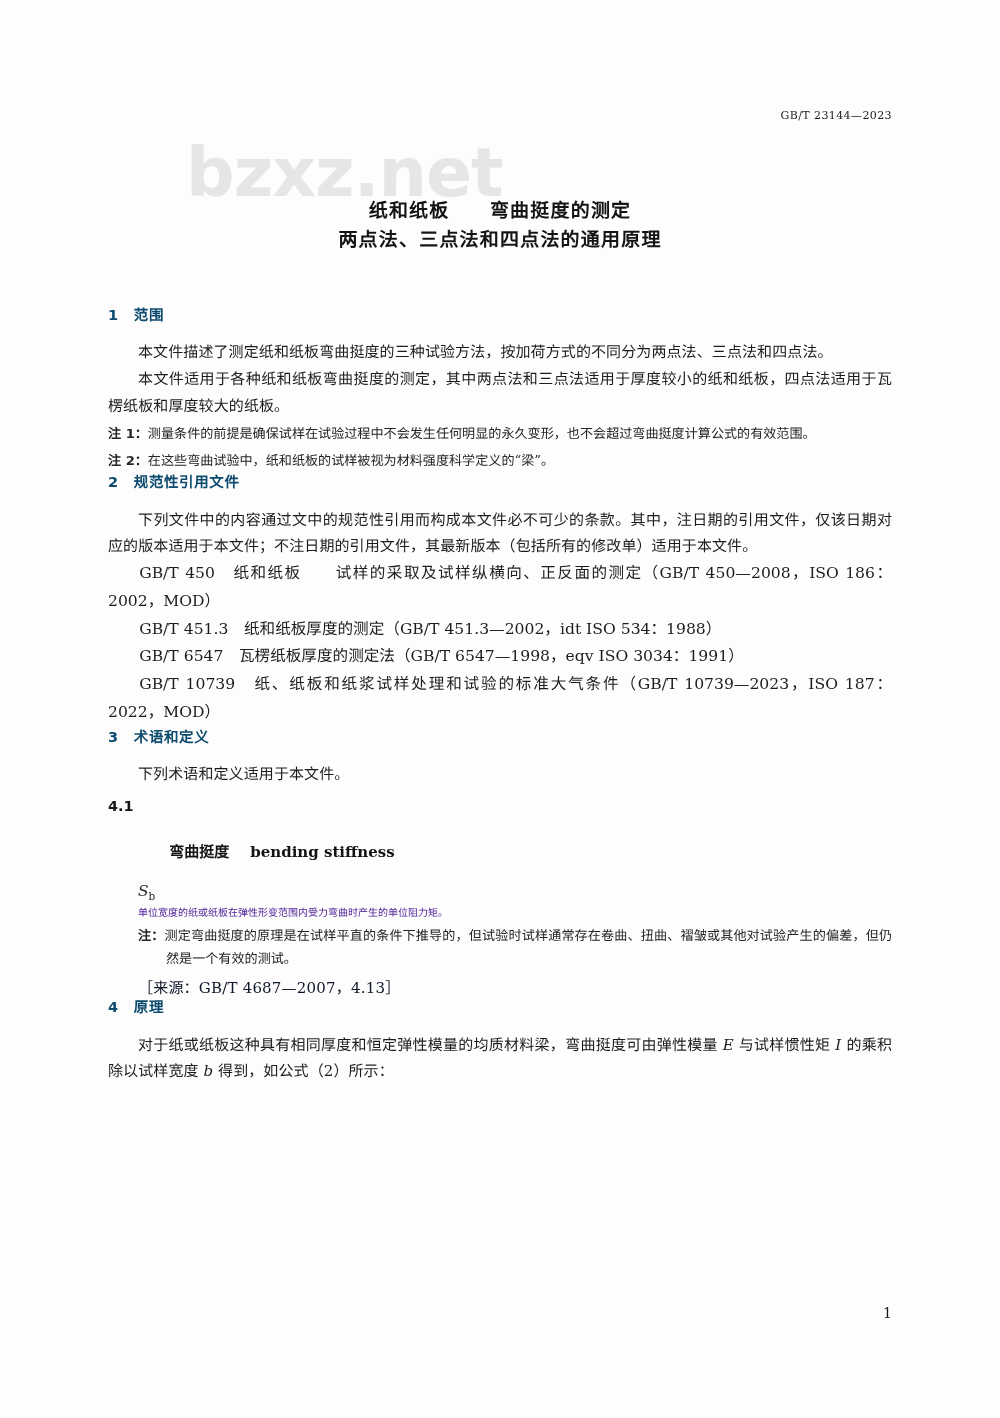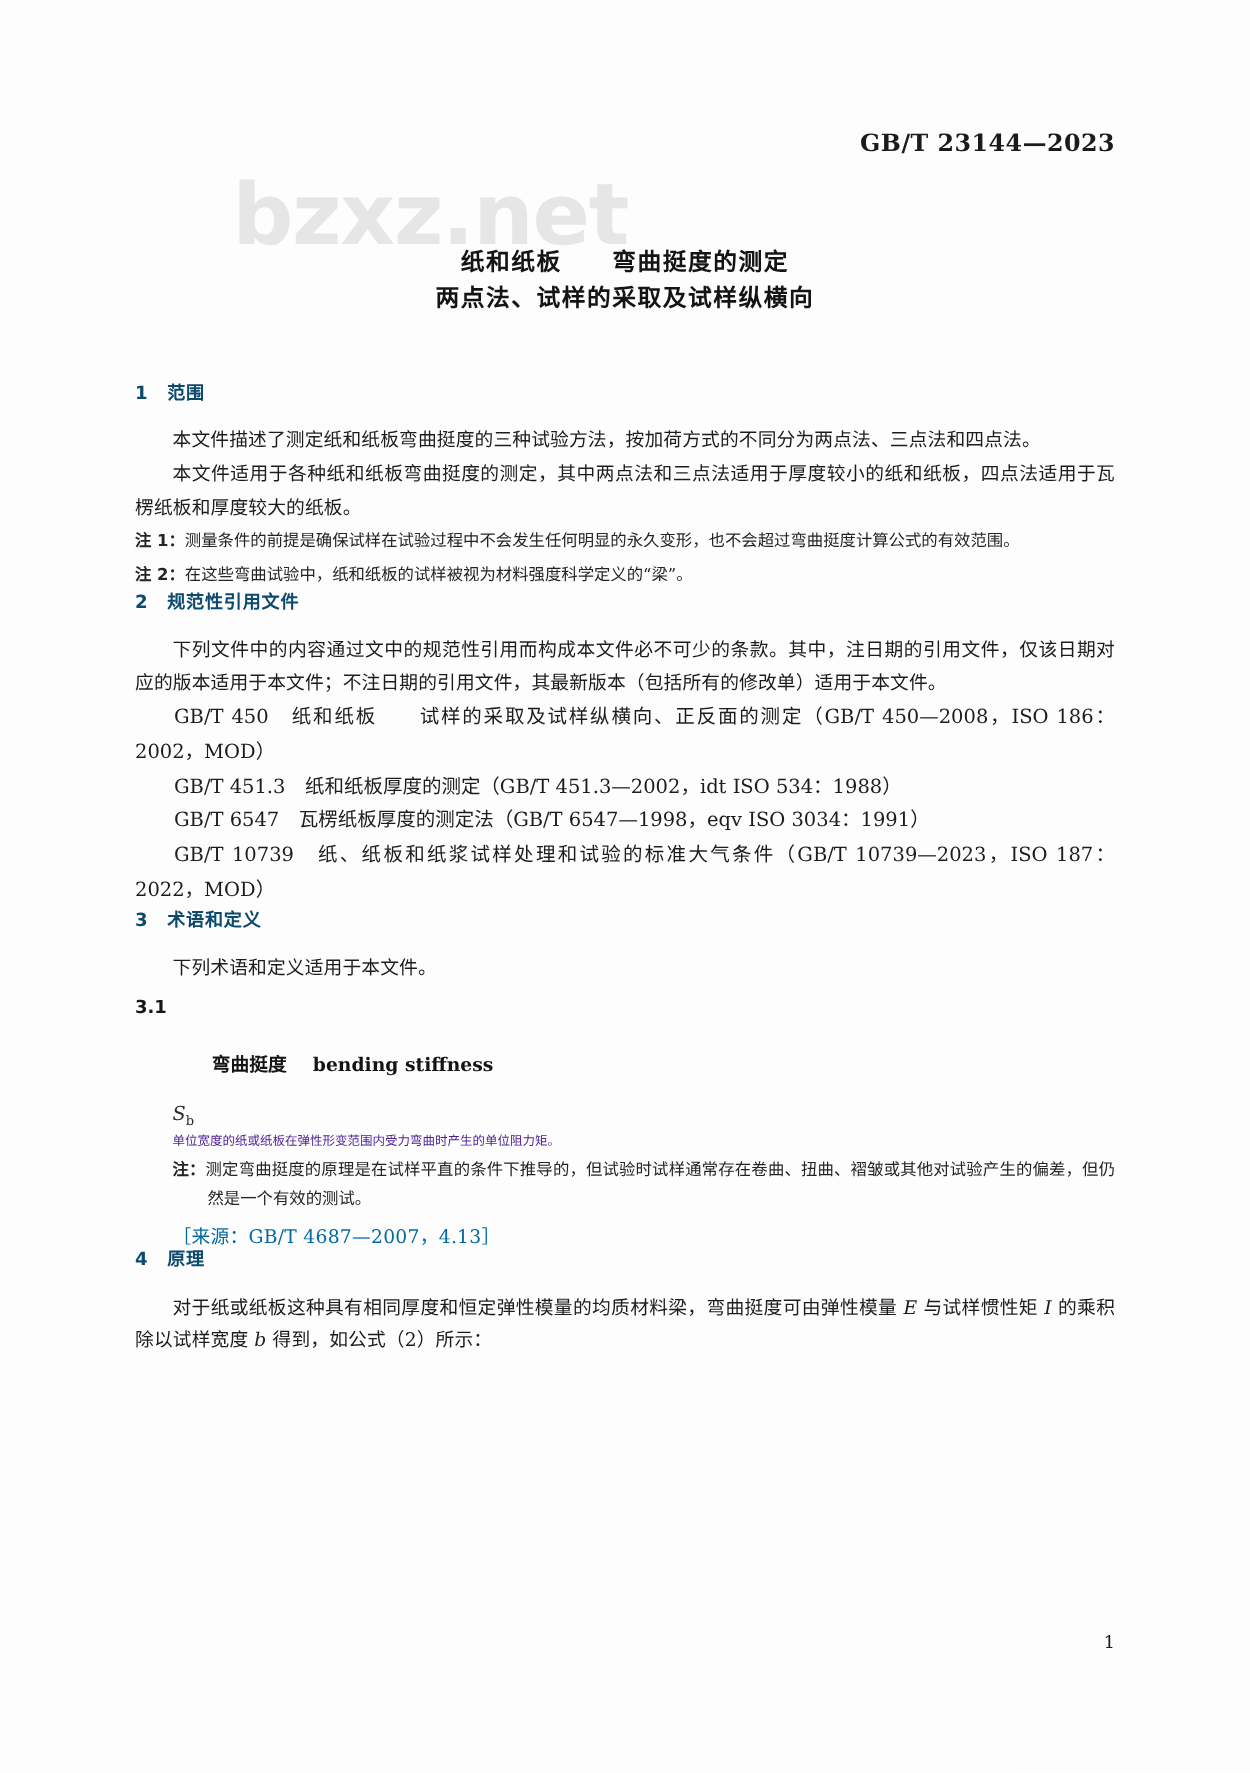--- a/index.html
+++ b/index.html
@@ -26,22 +26,22 @@
   .header-bar {
     position: absolute;
     top: 104px;
     left: 108px;
     right: 108px;
     height: 20px;
     text-align: right;
   }
   .header-std-no {
     font-family: "DejaVu Serif", "Liberation Serif", serif;
-    font-size: 19px;
-    font-weight: bold;
+    font-size: 11px;
+    font-weight: normal;
     letter-spacing: 0.4px;
     color: #1b1b1b;
     white-space: nowrap;
     margin-left: 24px;
   }
 
   
   .watermark {
     position: absolute;
     left: 186px;
@@ -185,21 +185,21 @@
   }
   .term-note {
     padding-left: 58px;
     text-indent: -28px;
     margin-top: 4px;
   }
   .term-source {
     font-size: 15px;
     padding-left: 30px;
     margin-top: 6px;
-    color: #0369a1;
+    color: #0f172a;
     letter-spacing: 0.2px;
   }
 
   .var { font-style: italic; }
 
   
   .footer {
     position: absolute;
     left: 108px;
     right: 108px;
@@ -218,21 +218,21 @@
 <div class="page">
 
   <div class="header-bar">
     <span class="header-std-no">GB/T 23144—2023</span>
   </div>
 
   <div class="watermark">bzxz.net</div>
 
   <div class="title-block">
     <div class="doc-title-line">纸和纸板　　弯曲挺度的测定</div>
-    <div class="doc-title-line">两点法、试样的采取及试样纵横向</div>
+    <div class="doc-title-line">两点法、三点法和四点法的通用原理</div>
   </div>
 
   <div class="content">
 
     <h2 class="clause sp-first">1　范围</h2>
 
     <p class="para first-after-clause">本文件描述了测定纸和纸板弯曲挺度的三种试验方法，按加荷方式的不同分为两点法、三点法和四点法。</p>
 
     <p class="para tight">本文件适用于各种纸和纸板弯曲挺度的测定，其中两点法和三点法适用于厚度较小的纸和纸板，四点法适用于瓦楞纸板和厚度较大的纸板。</p>
 
@@ -250,21 +250,21 @@
 
     <p class="ref-entry">GB/T 450　纸和纸板　　试样的采取及试样纵横向、正反面的测定（GB/T 450—2008，ISO 186：2002，MOD）</p>
     <p class="ref-entry">GB/T 451.3　纸和纸板厚度的测定（GB/T 451.3—2002，idt ISO 534：1988）</p>
     <p class="ref-entry">GB/T 6547　瓦楞纸板厚度的测定法（GB/T 6547—1998，eqv ISO 3034：1991）</p>
     <p class="ref-entry">GB/T 10739　纸、纸板和纸浆试样处理和试验的标准大气条件（GB/T 10739—2023，ISO 187：2022，MOD）</p>
 
     <h2 class="clause sp-before-clause">3　术语和定义</h2>
 
     <p class="para first-after-clause">下列术语和定义适用于本文件。</p>
 
-    <div class="term-number">3.1</div>
+    <div class="term-number">4.1</div>
 
     <div class="term-head">
       <span>弯曲挺度</span><span>&nbsp;&nbsp;&nbsp;&nbsp;</span><span class="term-en">bending stiffness</span>
     </div>
 
     <div class="term-symbol">
       <span>S</span><sub>b</sub>
     </div>
 
     <div class="term-def">单位宽度的纸或纸板在弹性形变范围内受力弯曲时产生的单位阻力矩。</div>

